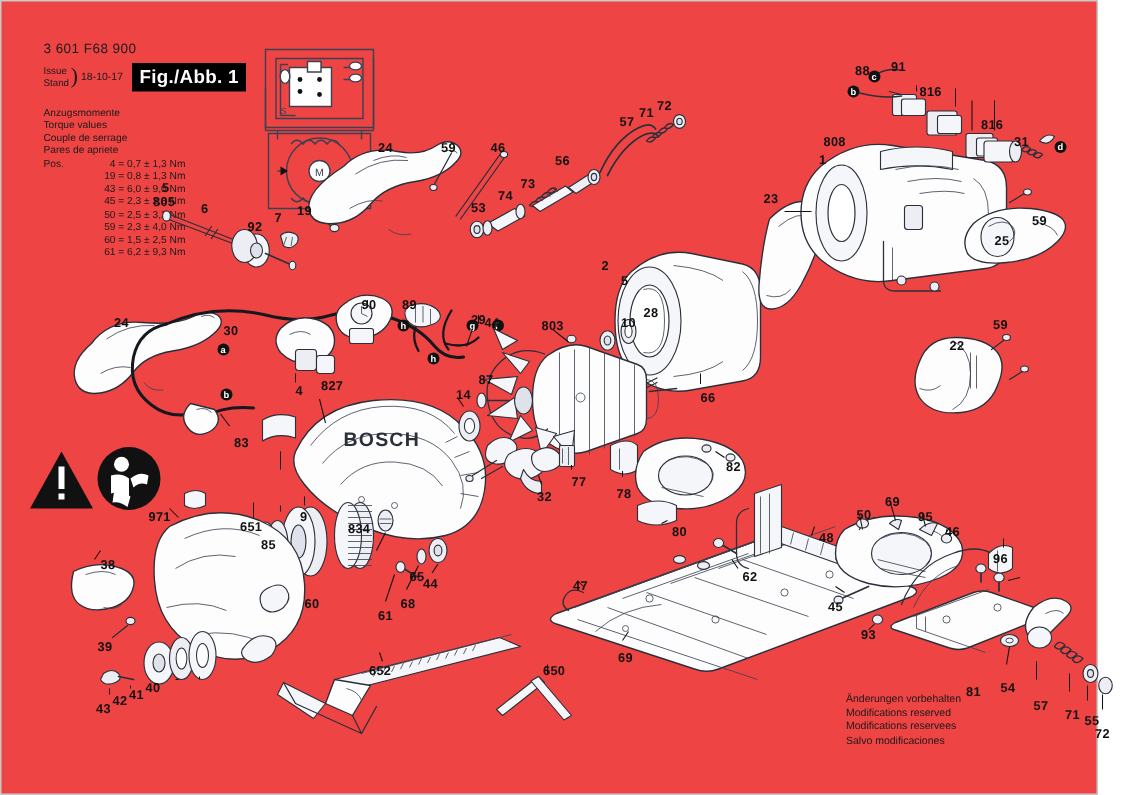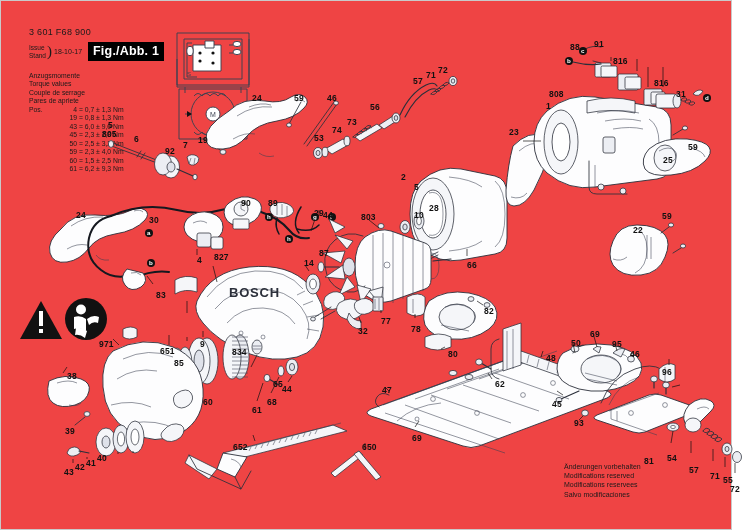--- a/index.html
+++ b/index.html
@@ -653,21 +653,21 @@
       <div class="cal" style="left: 251px; top: 404px;">61</div>
       <div class="cal" style="left: 266px; top: 396px;">68</div>
       <div class="cal" style="left: 281px; top: 383px;">44</div>
       <div class="cal" style="left: 98px; top: 338px;">971</div>
       <div class="cal" style="left: 66px; top: 370px;">38</div>
       <div class="cal" style="left: 64px; top: 425px;">39</div>
       <div class="cal" style="left: 96px; top: 452px;">40</div>
       <div class="cal" style="left: 85px; top: 457px;">41</div>
       <div class="cal" style="left: 74px; top: 461px;">42</div>
       <div class="cal" style="left: 63px; top: 466px;">43</div>
-      <div class="cal" style="left: 232px; top: 441px; text-align: center;">652</div>
+      <div class="cal" style="left: 245px; top: 441px; text-align: center;">652</div>
       <div class="cal" style="left: 361px; top: 441px;">650</div>
       <div class="cal" style="left: 381px; top: 384px;">47</div>
       <div class="cal" style="left: 411px; top: 432px;">69</div>
       <div class="cal" style="left: 494px; top: 378px;">62</div>
       <div class="cal" style="left: 545px; top: 352px;">48</div>
       <div class="cal" style="left: 551px; top: 398px;">45</div>
       <div class="cal" style="left: 573px; top: 417px;">93</div>
       <div class="cal" style="left: 570px; top: 337px;">50</div>
       <div class="cal" style="left: 589px; top: 328px;">69</div>
       <div class="cal" style="left: 611px; top: 338px;">95</div>

